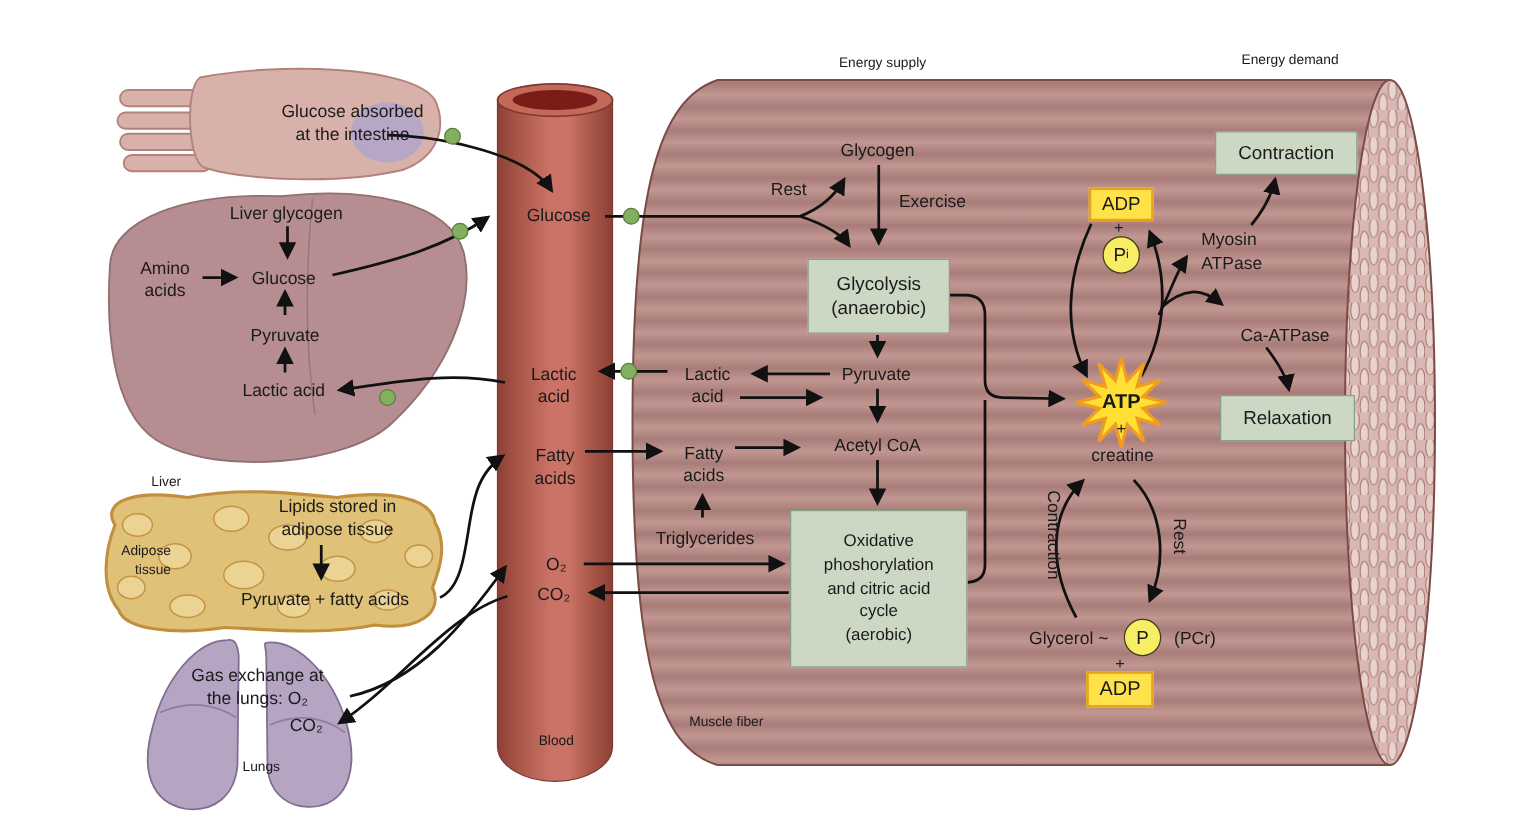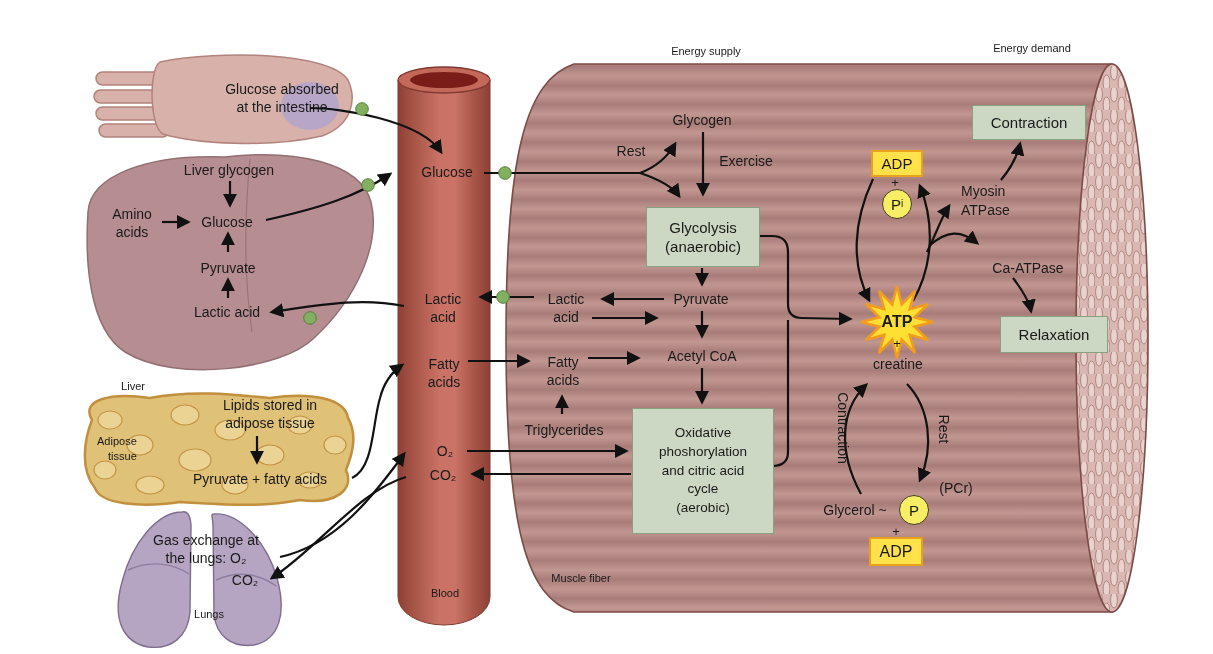--- a/index.html
+++ b/index.html
@@ -208,25 +208,25 @@
 <div class="ybox" style="left:871px;top:150px;width:52px;height:27px;">ADP</div>
 <div class="lbl" style="left:895px;top:183px;font-size:13px;">+</div>
 <div class="circ" style="left:882px;top:189px;">
       <span>P</span>
       <sub>i</sub>
     </div>
 <div class="lbl-left" style="left:961px;top:201px;">Myosin
 ATPase</div>
 <div class="lbl" style="left:1028px;top:268px;">Ca-ATPase</div>
 <div class="gbox" style="left:972px;top:105px;width:112px;height:33px;">Contraction</div>
-<div class="gbox" style="left:976px;top:316px;width:106px;height:35px;margin-left:24px;">Relaxation</div>
+<div class="gbox" style="left:976px;top:316px;width:106px;height:35px;">Relaxation</div>
 <div class="atp" style="left:897px;top:322px;">ATP</div>
 <div class="lbl" style="left:897px;top:344px;font-size:13px;">+</div>
 <div class="lbl" style="left:898px;top:364px;">creatine</div>
 <div class="lbl rot" style="left:843px;top:428px;">Contraction</div>
 <div class="lbl rot" style="left:944px;top:429px;">Rest</div>
 <div class="lbl" style="left:855px;top:510px;">Glycerol ~</div>
 <div class="circ" style="left:899px;top:495px;">P</div>
-<div class="lbl" style="left:956px;top:488px;">(PCr)</div>
+<div class="lbl" style="left:956px;top:510px;">(PCr)</div>
 <div class="lbl" style="left:896px;top:532px;font-size:13px;">+</div>
 <div class="ybox" style="left:869px;top:537px;width:54px;height:29px;font-size:16px;">ADP</div>
 
 </div>
 
 </body></html>

